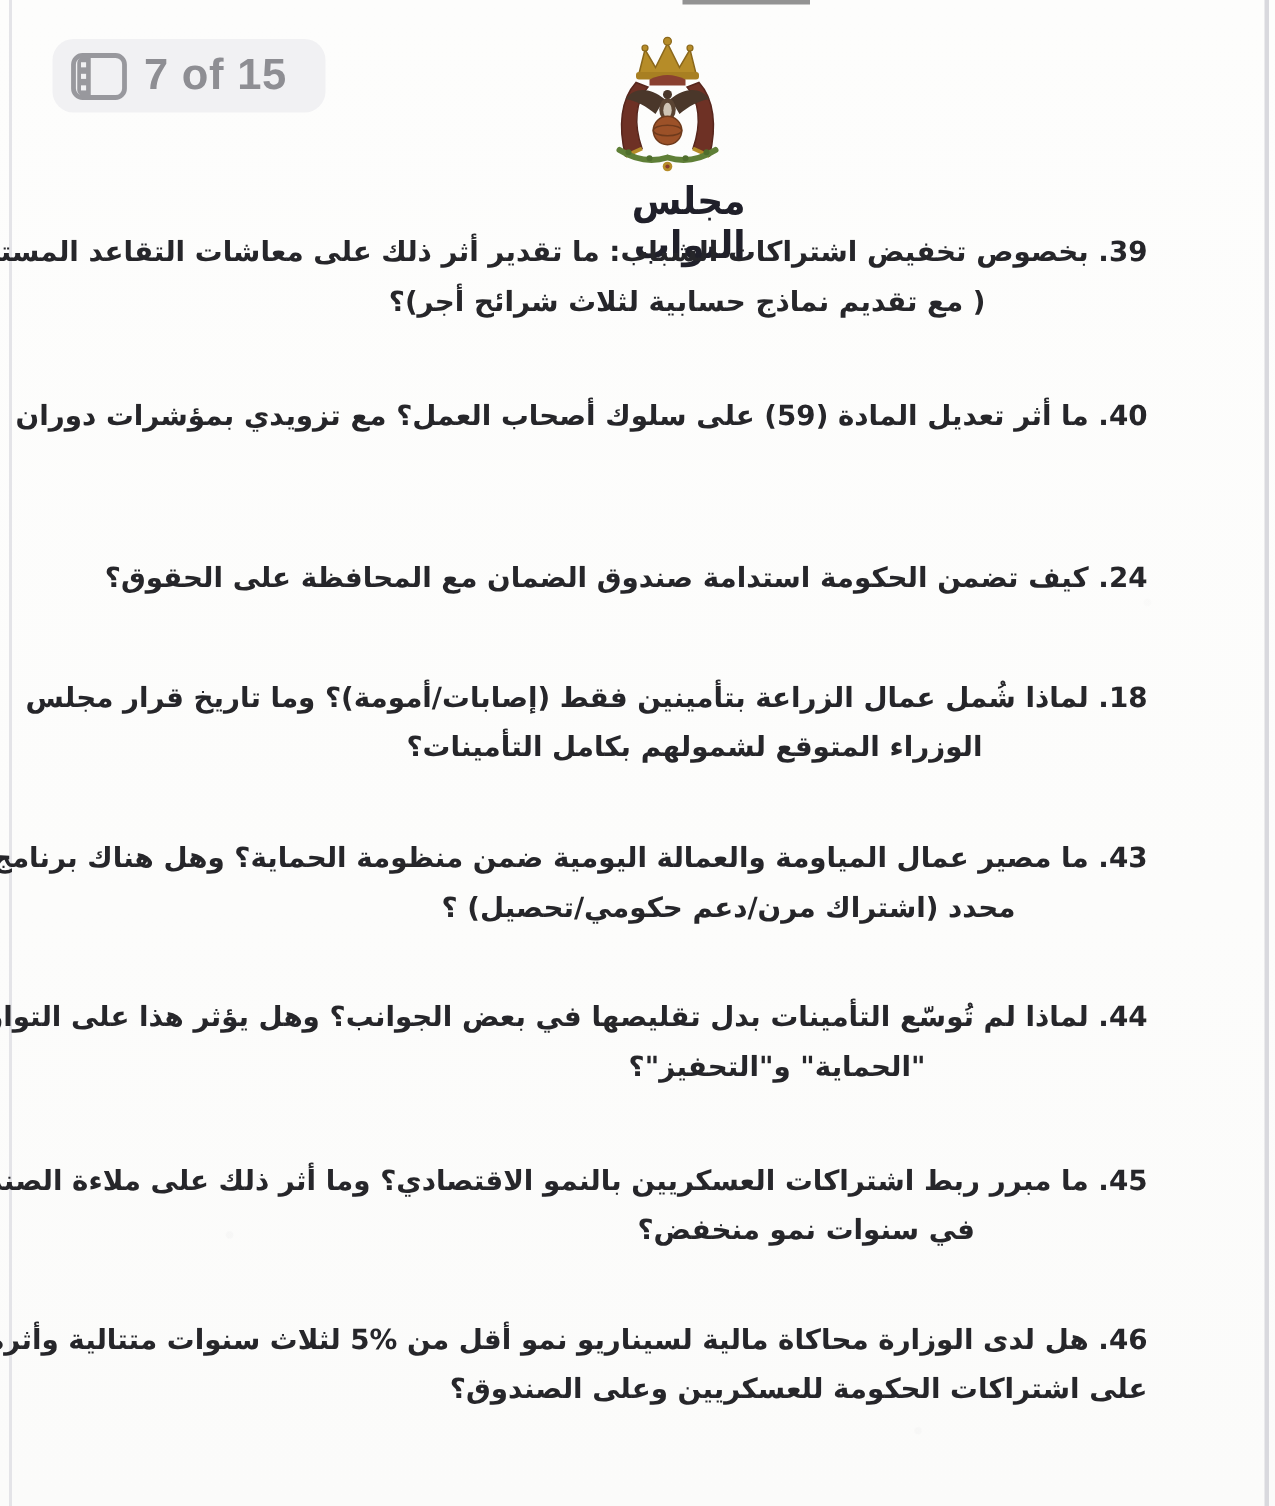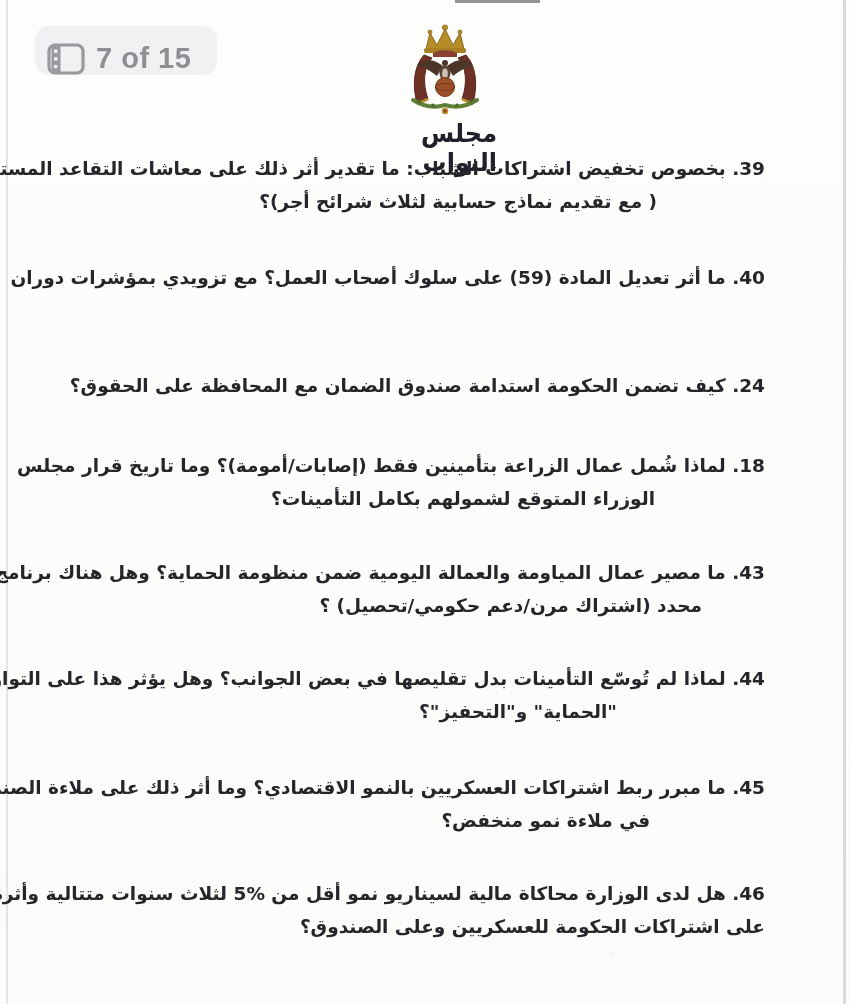--- a/index.html
+++ b/index.html
@@ -6,21 +6,21 @@
   body{width:850px;height:1004px;overflow:hidden;background:#fff;}
   #screen{position:relative;width:850px;height:1004px;
     background:linear-gradient(180deg,#fdfdfc 0%,#fcfcfb 60%,#fbfbfa 100%);
     font-family:"Liberation Sans",sans-serif;}
   
   .edge-left{position:absolute;left:6px;top:0;bottom:0;width:2px;background:#e4e4e8;}
   .edge-right{position:absolute;left:843px;top:0;bottom:0;width:3px;background:#d9d9de;}
   .top-smudge{position:absolute;left:455px;top:0;width:85px;height:3px;background:#3c3c3c;opacity:.55;}
   
   .badge{position:absolute;left:35px;top:26px;height:49px;min-width:182px;
-    background:#f1f1f3;border-radius:14px;display:flex;align-items:flex-end;
+    background:#f1f1f3;border-radius:14px;display:flex;align-items:center;
     padding:0 16px 0 12px;box-sizing:border-box;gap:11px;cursor:pointer;}
   .badge-label{color:#8e8e93;font-size:29px;font-weight:600;letter-spacing:.5px;
     font-family:"Liberation Sans",sans-serif;}
   
   .emblem{position:absolute;left:363px;top:20px;width:134px;text-align:right;}
   .emblem-caption{margin-top:0px;font-family:"DejaVu Sans",sans-serif;
     direction:rtl;font-size:24px;font-weight:700;color:#20202a;
     transform:scaleY(1.06);letter-spacing:-.5px;}
   
   .question{position:absolute;right:85px;width:682px;direction:rtl;text-align:right;
@@ -108,31 +108,31 @@
     <div class="qline"></div>
   </div>
 
   <div class="question" style="top:449px">
     <div class="qline">18. لماذا شُمل عمال الزراعة بتأمينين فقط (إصابات/أمومة)؟ وما تاريخ قرار مجلس</div>
     <div class="qline" style="margin-right:110px">الوزراء المتوقع لشمولهم بكامل التأمينات؟</div>
   </div>
 
   <div class="question" style="top:556px">
     <div class="qline">43. ما مصير عمال المياومة والعمالة اليومية ضمن منظومة الحماية؟ وهل هناك برنامج</div>
-    <div class="qline" style="margin-right:63px">محدد (اشتراك مرن/دعم حكومي/تحصيل) ؟</div>
+    <div class="qline" style="margin-right:88px">محدد (اشتراك مرن/دعم حكومي/تحصيل) ؟</div>
   </div>
 
   <div class="question" style="top:662px">
     <div class="qline">44. لماذا لم تُوسّع التأمينات بدل تقليصها في بعض الجوانب؟ وهل يؤثر هذا على التوازن بين</div>
     <div class="qline" style="margin-right:148px">"الحماية" و"التحفيز"؟</div>
   </div>
 
   <div class="question" style="top:771px">
     <div class="qline">45. ما مبرر ربط اشتراكات العسكريين بالنمو الاقتصادي؟ وما أثر ذلك على ملاءة الصندوق</div>
-    <div class="qline" style="margin-right:115px">في ملاءة نمو منخفض؟</div>
+    <div class="qline" style="margin-right:115px">في سنوات نمو منخفض؟</div>
   </div>
 
   <div class="question" style="top:877px">
     <div class="qline">46. هل لدى الوزارة محاكاة مالية لسيناريو نمو أقل من %5 لثلاث سنوات متتالية وأثره</div>
     <div class="qline" style="">على اشتراكات الحكومة للعسكريين وعلى الصندوق؟</div>
   </div>
 
 </div>
 
 </body></html>

